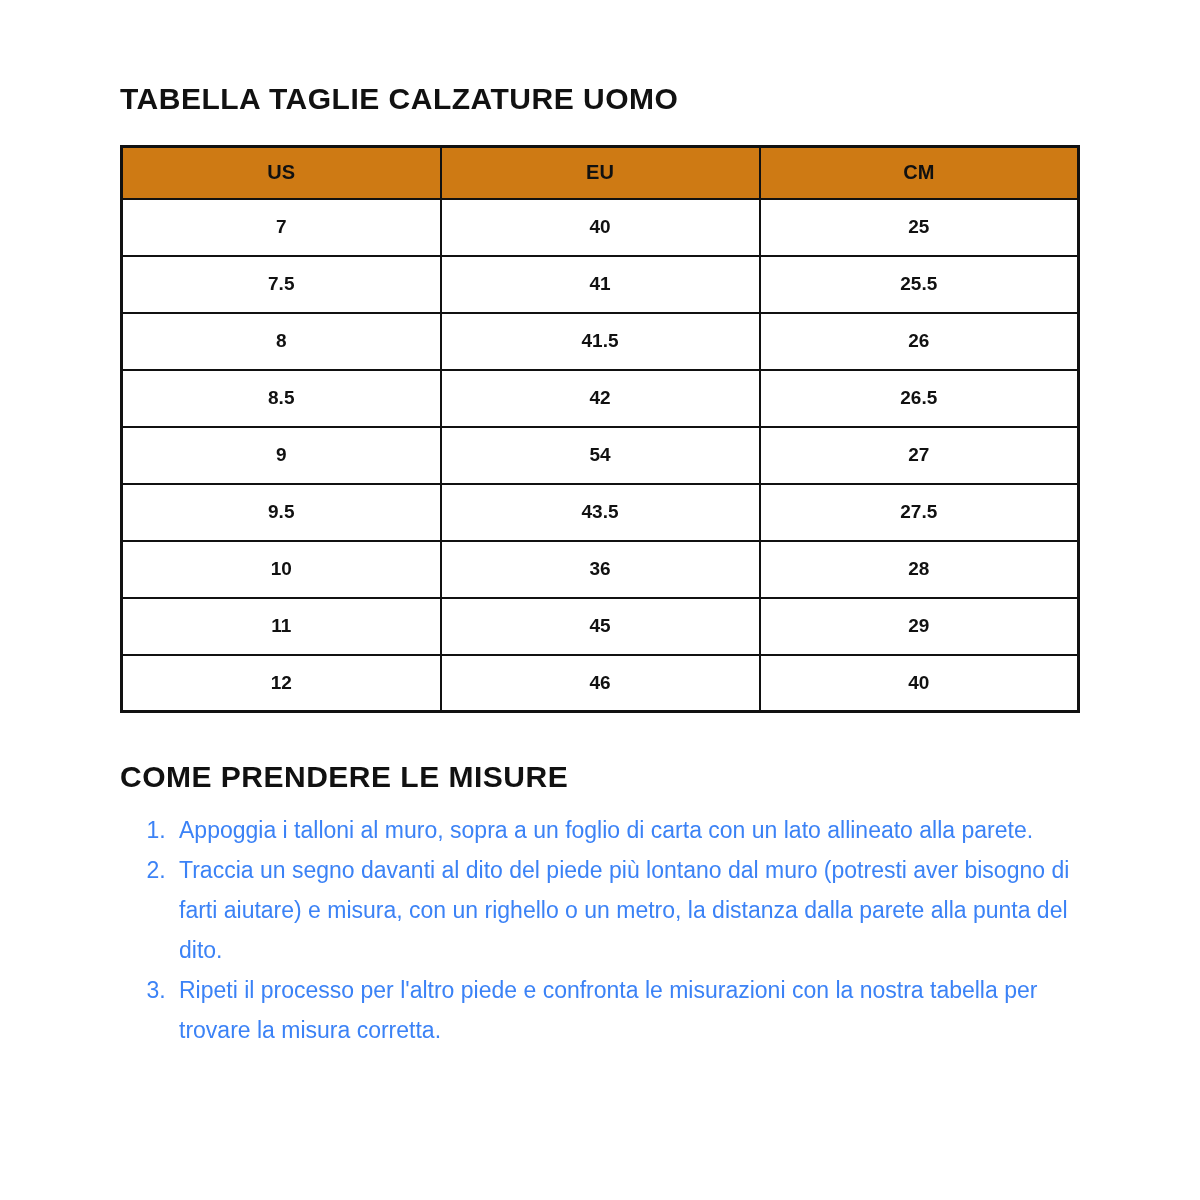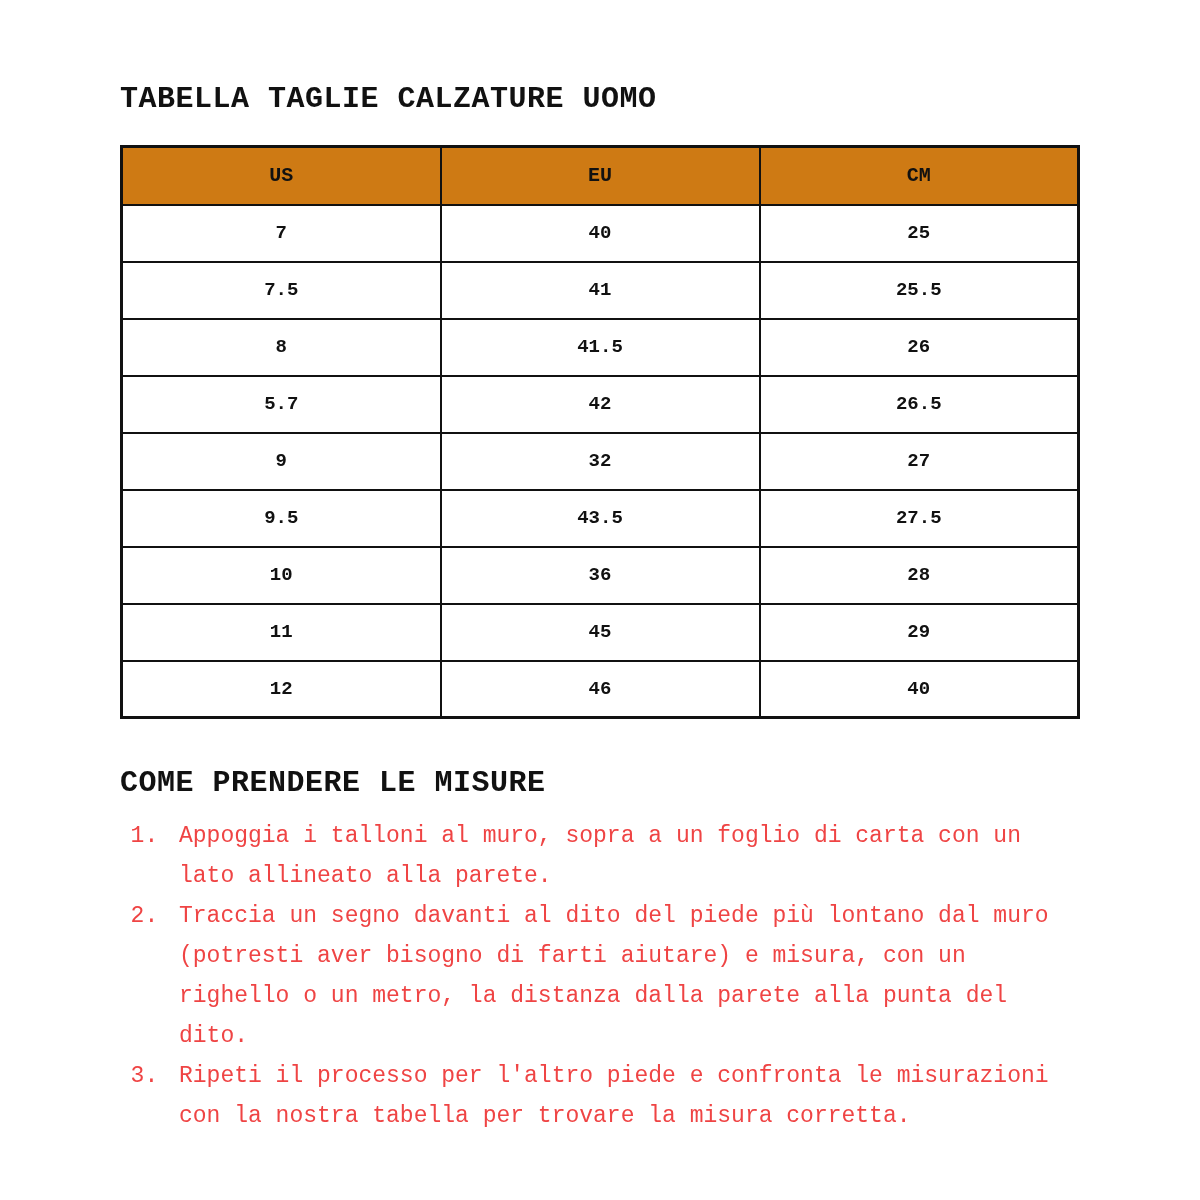--- a/index.html
+++ b/index.html
@@ -11,38 +11,37 @@
   body {
     width: 1200px;
     height: 1200px;
     font-family: "Liberation Sans", sans-serif;
     color: #111111;
     overflow: hidden;
   }
   .page {
     padding: 82px 120px 0 120px;
     width: 1200px;
-    font-family: Liberation Mono, monospace;
   }
   .doc-title {
     font-size: 30px;
     font-weight: bold;
     letter-spacing: 0.5px;
     margin: 0 0 29px 0;
     color: #111111;
   }
   table.size-table {
     width: 100%;
     border-collapse: collapse;
     table-layout: fixed;
     border: 3px solid #111111;
   }
   table.size-table th {
     background: #ce7a14;
-    height: 58px;
+    height: 52px;
     font-size: 20px;
     font-weight: bold;
     text-align: center;
     vertical-align: middle;
     border: 2px solid #111111;
     color: #111111;
   }
   table.size-table td {
     height: 57px;
     font-size: 19px;
@@ -58,21 +57,21 @@
     font-weight: bold;
     letter-spacing: 0.5px;
     margin: 47px 0 16px 0;
     color: #111111;
   }
   ol.steps {
     margin: 0;
     padding-left: 52px;
     font-size: 23px;
     line-height: 40px;
-    color: #ef4444;
+    color: #3b82f6;
   }
   ol.steps li {
     padding-left: 7px;
   }
 </style>
 </head>
 <body>
 
 <div class="page">
 
@@ -96,27 +95,27 @@
         <td>7.5</td>
         <td>41</td>
         <td>25.5</td>
       </tr>
       <tr>
         <td>8</td>
         <td>41.5</td>
         <td>26</td>
       </tr>
       <tr>
-        <td>5.7</td>
+        <td>8.5</td>
         <td>42</td>
         <td>26.5</td>
       </tr>
       <tr>
         <td>9</td>
-        <td>32</td>
+        <td>54</td>
         <td>27</td>
       </tr>
       <tr>
         <td>9.5</td>
         <td>43.5</td>
         <td>27.5</td>
       </tr>
       <tr>
         <td>10</td>
         <td>36</td>

